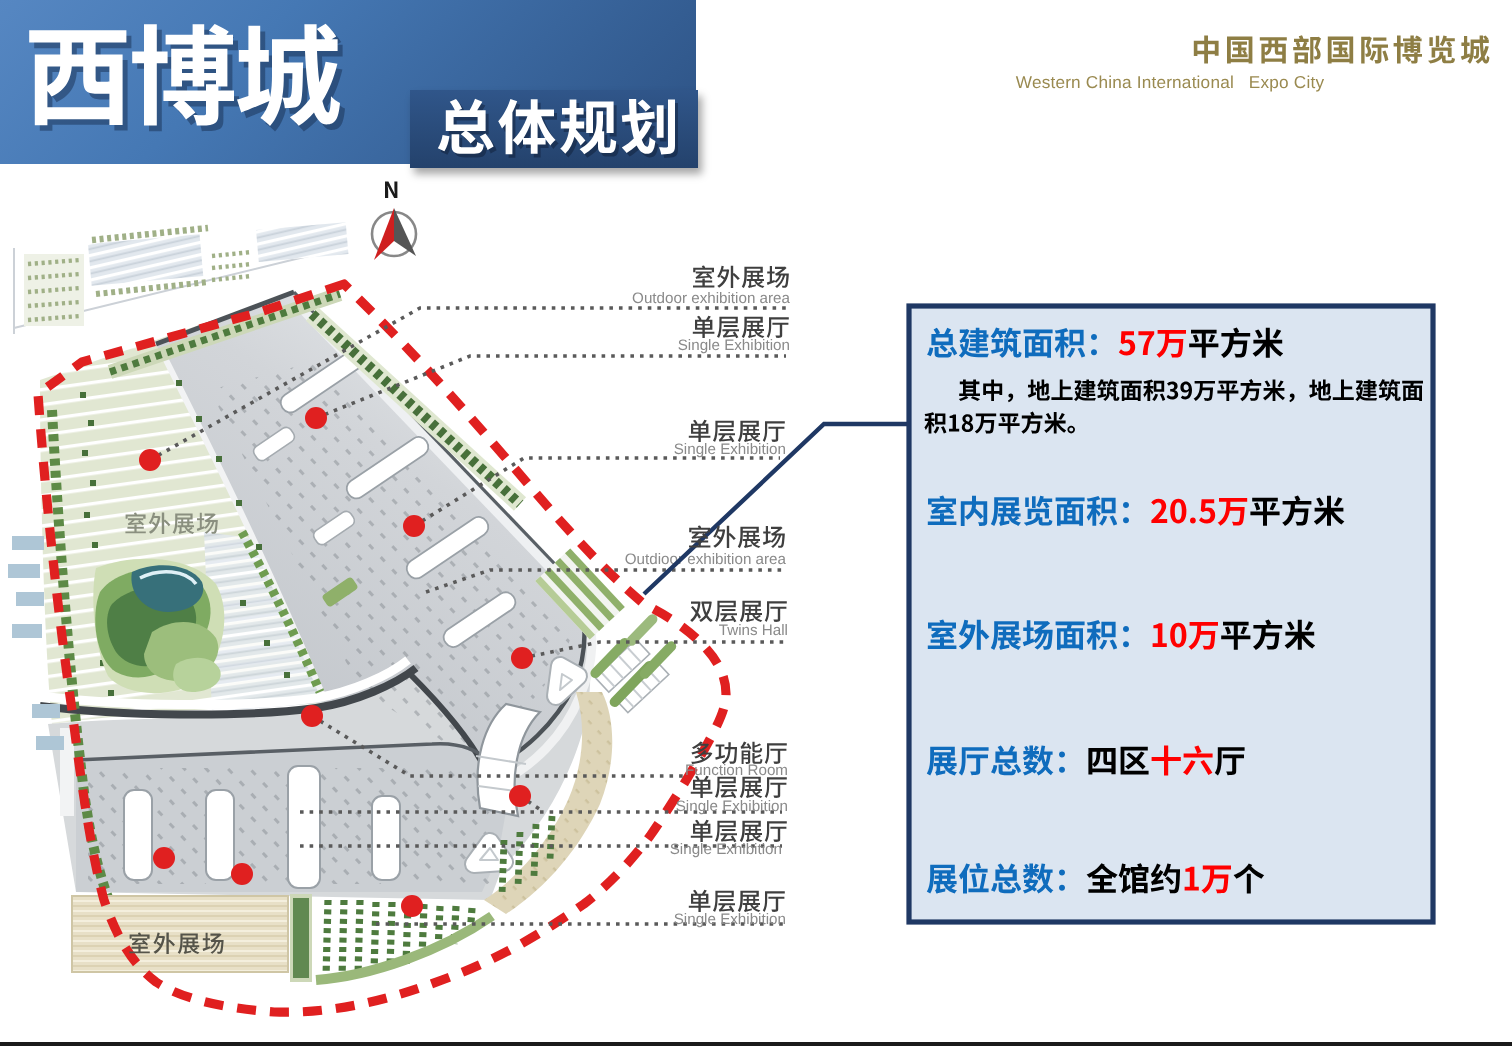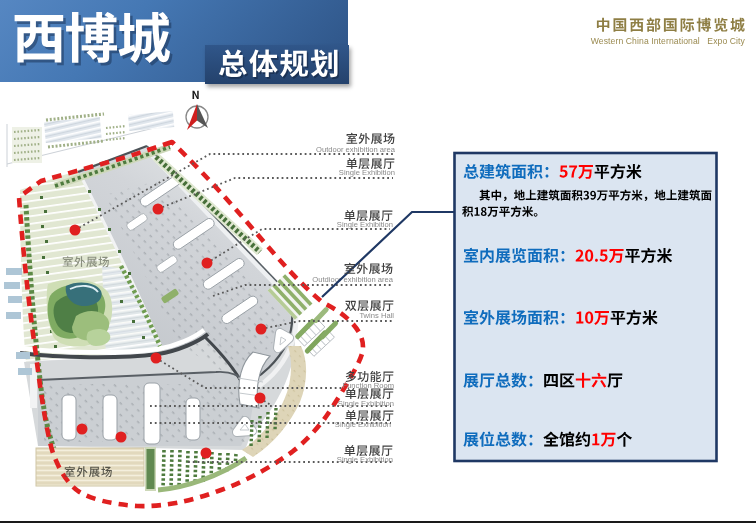--- a/index.html
+++ b/index.html
@@ -7,21 +7,21 @@
        font-family:"Liberation Sans", sans-serif;}
   .abs{position:absolute;}
 </style>
 </head>
 <body>
 
 <div class="abs" style="left:0;top:0;width:348px;height:82px;background:linear-gradient(135deg,#5687c2 0%,#4578b4 35%,#2d5284 100%);"></div>
 
 <div class="abs" style="left:205px;top:45px;width:144px;height:39px;background:linear-gradient(180deg,#30568a 0%,#24426c 100%);box-shadow:2px 3px 4px rgba(0,0,0,0.35);"></div>
 
-<div class="abs" style="left:425px;top:36px;width:320px;text-align:right;font-size:8.6px;color:#9a8a50;letter-spacing:0.1px;">Western China International&nbsp;&nbsp;&nbsp;Expo City</div>
+<div class="abs" style="left:425px;top:36px;width:320px;text-align:center;font-size:8.6px;color:#9a8a50;letter-spacing:0.1px;">Western China International&nbsp;&nbsp;&nbsp;Expo City</div>
 
 <svg class="abs" style="left:0;top:0;" width="756" height="530" viewBox="0 0 756 530">
   <defs>
     <linearGradient id="slabGrad" x1="0.78" y1="0.05" x2="0.25" y2="0.95">
       <stop offset="0" stop-color="#e4e7e9"></stop>
       <stop offset="0.35" stop-color="#d2d5d9"></stop>
       <stop offset="1" stop-color="#c2c6cb"></stop>
     </linearGradient>
     <pattern id="sageStripes" width="9" height="7.5" patternUnits="userSpaceOnUse" patternTransform="rotate(-8)">
       <rect width="9" height="7.5" fill="#e1e7d2"></rect>

